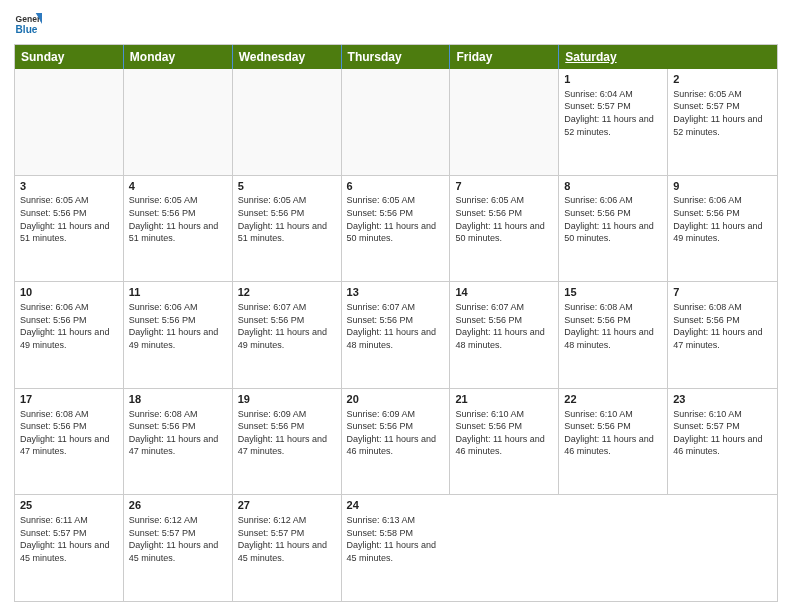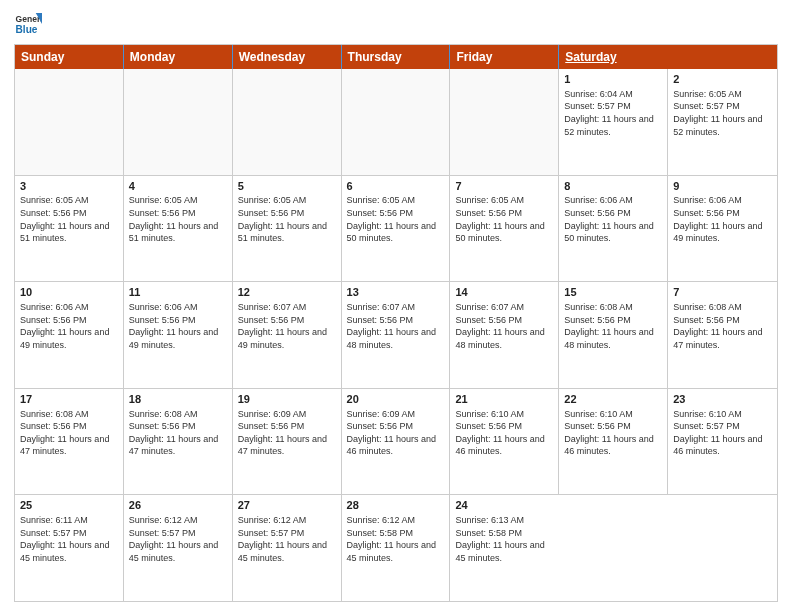--- a/index.html
+++ b/index.html
@@ -47,21 +47,21 @@
     }
     .calendar {
       flex: 1;
       display: flex;
       flex-direction: column;
       border: 1px solid #ccc;
     }
     .cal-header {
       display: grid;
       grid-template-columns: repeat(7, 1fr);
-      background: #c2410c;
+      background: #4d7c0f;
     }
     .cal-header-cell {
       color: #fff;
       font-size: 12px;
       font-weight: bold;
       padding: 5px 6px;
       text-align: left;
       border-right: 1px solid #4a90d4;
     }
     .cal-header-cell:last-child { border-right: none; text-decoration: underline; }
@@ -325,27 +325,20 @@
 and 45 minutes.</div>
           </div>
           <div class="cal-cell">
             <span class="day-num">27</span>
             <div class="cell-content">Sunrise: 6:12 AM
 Sunset: 5:57 PM
 Daylight: 11 hours
 and 45 minutes.</div>
           </div>
           <div class="cal-cell">
-            <span class="day-num">28</span>
-            <div class="cell-content">Sunrise: 6:12 AM
-Sunset: 5:58 PM
-Daylight: 11 hours
-and 45 minutes.</div>
-          </div>
-          <div class="cal-cell">
             <span class="day-num">24</span>
             <div class="cell-content">Sunrise: 6:13 AM
 Sunset: 5:58 PM
 Daylight: 11 hours
 and 45 minutes.</div>
           </div>
         </div>
       </div>
   </div>
 </div>

